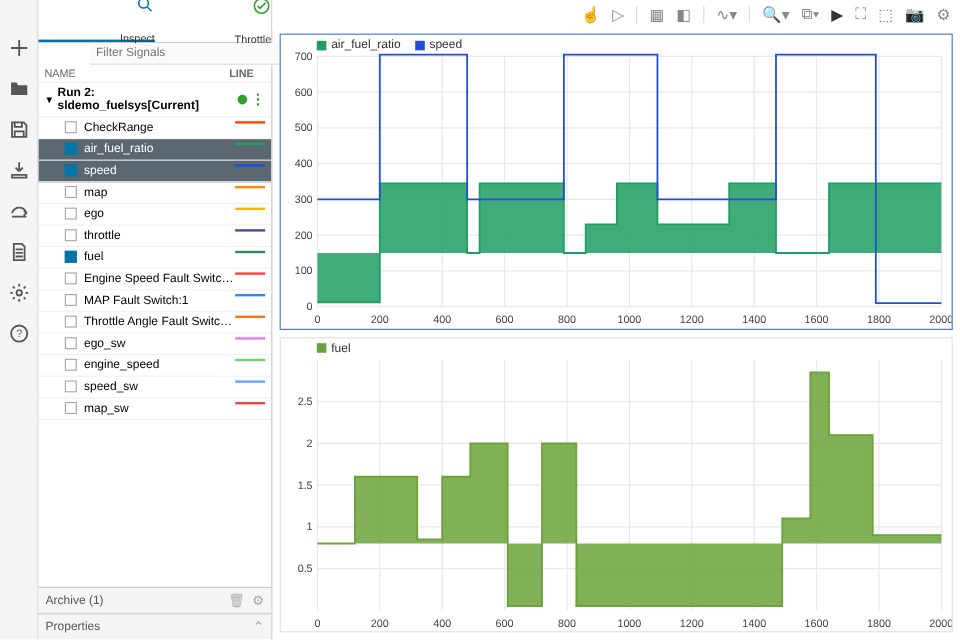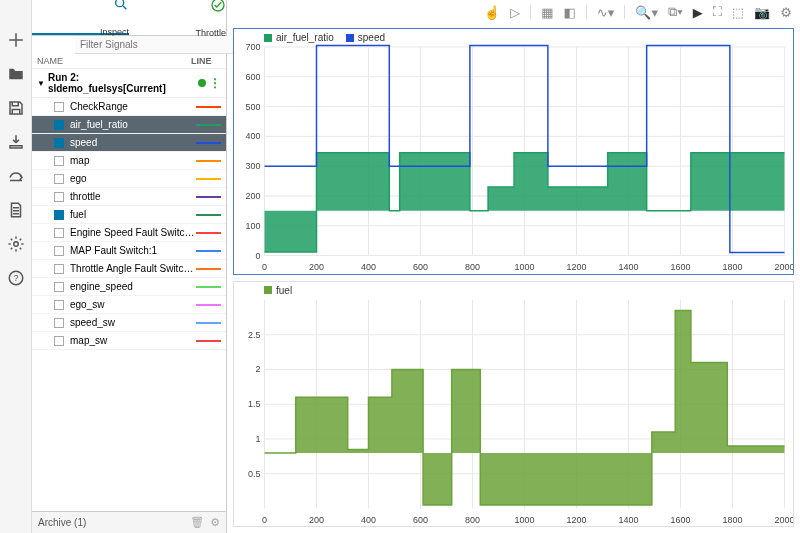--- a/index.html
+++ b/index.html
@@ -14,21 +14,21 @@
 .tab-label { font-size: 9px; color: #333; }
 .filter-input { width: 100%; border: none; border-bottom: 1px solid #ddd; padding: 3px 5px; font-size: 10px; color: #999; background: #fafafa; margin-left: 43px; }
 .header-row { display: flex; padding: 2px 5px; font-size: 9px; color: #666; border-bottom: 1px solid #eee; }
 .header-row .col-name { flex: 1; }
 .header-row .col-line { width: 30px; font-weight: bold; }
 .run-row { display: flex; align-items: center; padding: 3px 5px; font-size: 10px; font-weight: bold; border-bottom: 1px solid #eee; }
 .run-row .tri { margin-right: 3px; font-size: 8px; }
 .run-row .dot { width: 8px; height: 8px; border-radius: 50%; background: #2ca02c; margin-left: auto; margin-right: 3px; }
 .run-row .menu-dots { color: #2ca02c; font-size: 12px; line-height: 1; }
 .signal-list { flex: 1; overflow: hidden; }
-.signal-row { display: flex; align-items: center; padding: 3px 5px 3px 22px; font-size: 10px; height: 18px; border-bottom: 1px solid #f2f2f2; cursor: pointer; }
+.signal-row { display: flex; align-items: flex-start; padding: 3px 5px 3px 22px; font-size: 10px; height: 18px; border-bottom: 1px solid #f2f2f2; cursor: pointer; }
 .signal-row.selected { background: #5b6770; color: #fff; }
 .signal-row .chk { width: 10px; height: 10px; border: 1px solid #aaa; margin-right: 6px; background: #fff; flex-shrink: 0; }
 .signal-row .chk.checked { background: #0076a8; border-color: #0076a8; }
 .signal-row .sig-name { flex: 1; white-space: nowrap; overflow: hidden; text-overflow: ellipsis; }
 .signal-row .line-sample { width: 25px; height: 2px; flex-shrink: 0; }
 .archive-row, .props-row { border-top: 1px solid #ccc; padding: 4px 6px; font-size: 10px; color: #555; display: flex; align-items: center; background: #f5f5f5; }
 .archive-row .icons, .props-row .icons { margin-left: auto; color: #aaa; display: flex; gap: 6px; font-size: 11px;}
 .main { flex: 1; display: flex; flex-direction: column; position: relative; }
 .plot-toolbar { height: 24px; display: flex; align-items: center; justify-content: flex-end; padding: 0 8px; gap: 10px; color: #888; background: #fff; }
 .plot-toolbar .tbi { cursor: pointer; display: flex; align-items: center; font-size: 13px; }
@@ -165,45 +165,51 @@
         <span class="sig-name">MAP Fault Switch:1</span>
         <span class="line-sample" style="background: rgb(59, 130, 246);"></span>
       </div>
       <div class="signal-row">
         <span class="chk"></span>
         <span class="sig-name">Throttle Angle Fault Switch:1</span>
         <span class="line-sample" style="background: rgb(249, 115, 22);"></span>
       </div>
       <div class="signal-row">
         <span class="chk"></span>
+        <span class="sig-name">ego_sw</span>
+        <span class="line-sample" style="background: rgb(232, 121, 249);"></span>
+      </div>
+      <div class="signal-row">
+        <span class="chk"></span>
         <span class="sig-name">engine_speed</span>
         <span class="line-sample" style="background: rgb(101, 215, 101);"></span>
-      </div>
-      <div class="signal-row">
-        <span class="chk"></span>
-        <span class="sig-name">ego_sw</span>
-        <span class="line-sample" style="background: rgb(232, 121, 249);"></span>
       </div>
       <div class="signal-row">
         <span class="chk"></span>
         <span class="sig-name">speed_sw</span>
         <span class="line-sample" style="background: rgb(96, 165, 250);"></span>
       </div>
       <div class="signal-row">
         <span class="chk"></span>
         <span class="sig-name">map_sw</span>
         <span class="line-sample" style="background: rgb(239, 68, 68);"></span>
       </div>
     </div>
   <div class="archive-row">
     <span>Archive (1)</span>
     <span class="icons">
       <span>🗑</span>
       <span>⚙</span>
     </span>
+  </div>
+  <div class="props-row">
+    <span>Properties</span>
+    <span class="icons">
+        <span>⌃</span>
+      </span>
   </div>
 </div>
 
 <div class="main">
   <div class="plot-toolbar">
     <span class="tbi">☝</span>
     <span class="tbi">▷</span>
     <span class="sep"></span>
     <span class="tbi">▦</span>
     <span class="tbi">◧</span>

